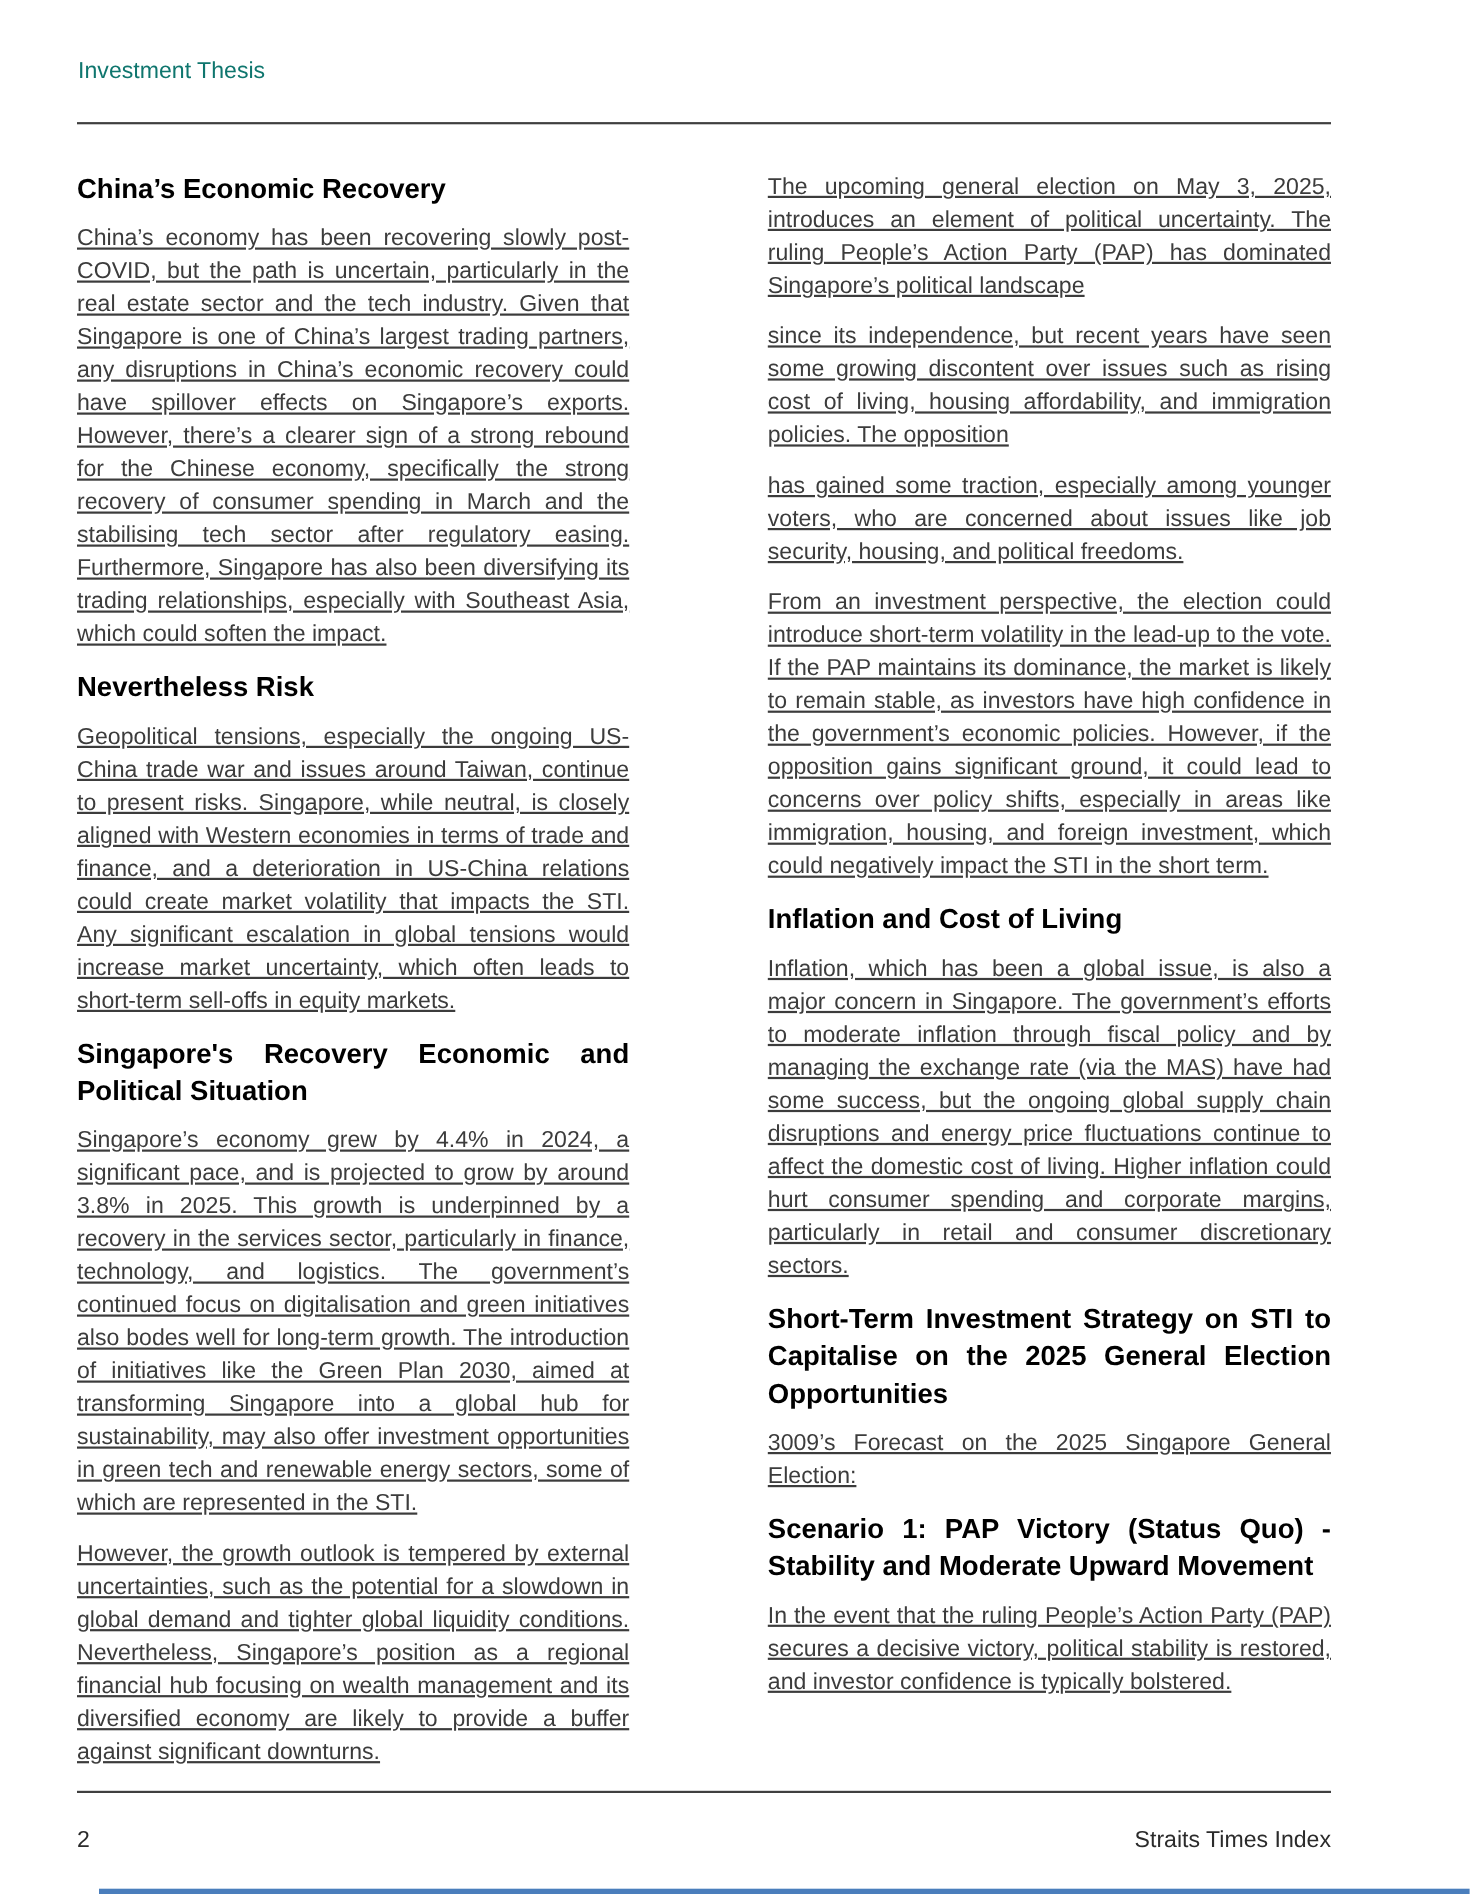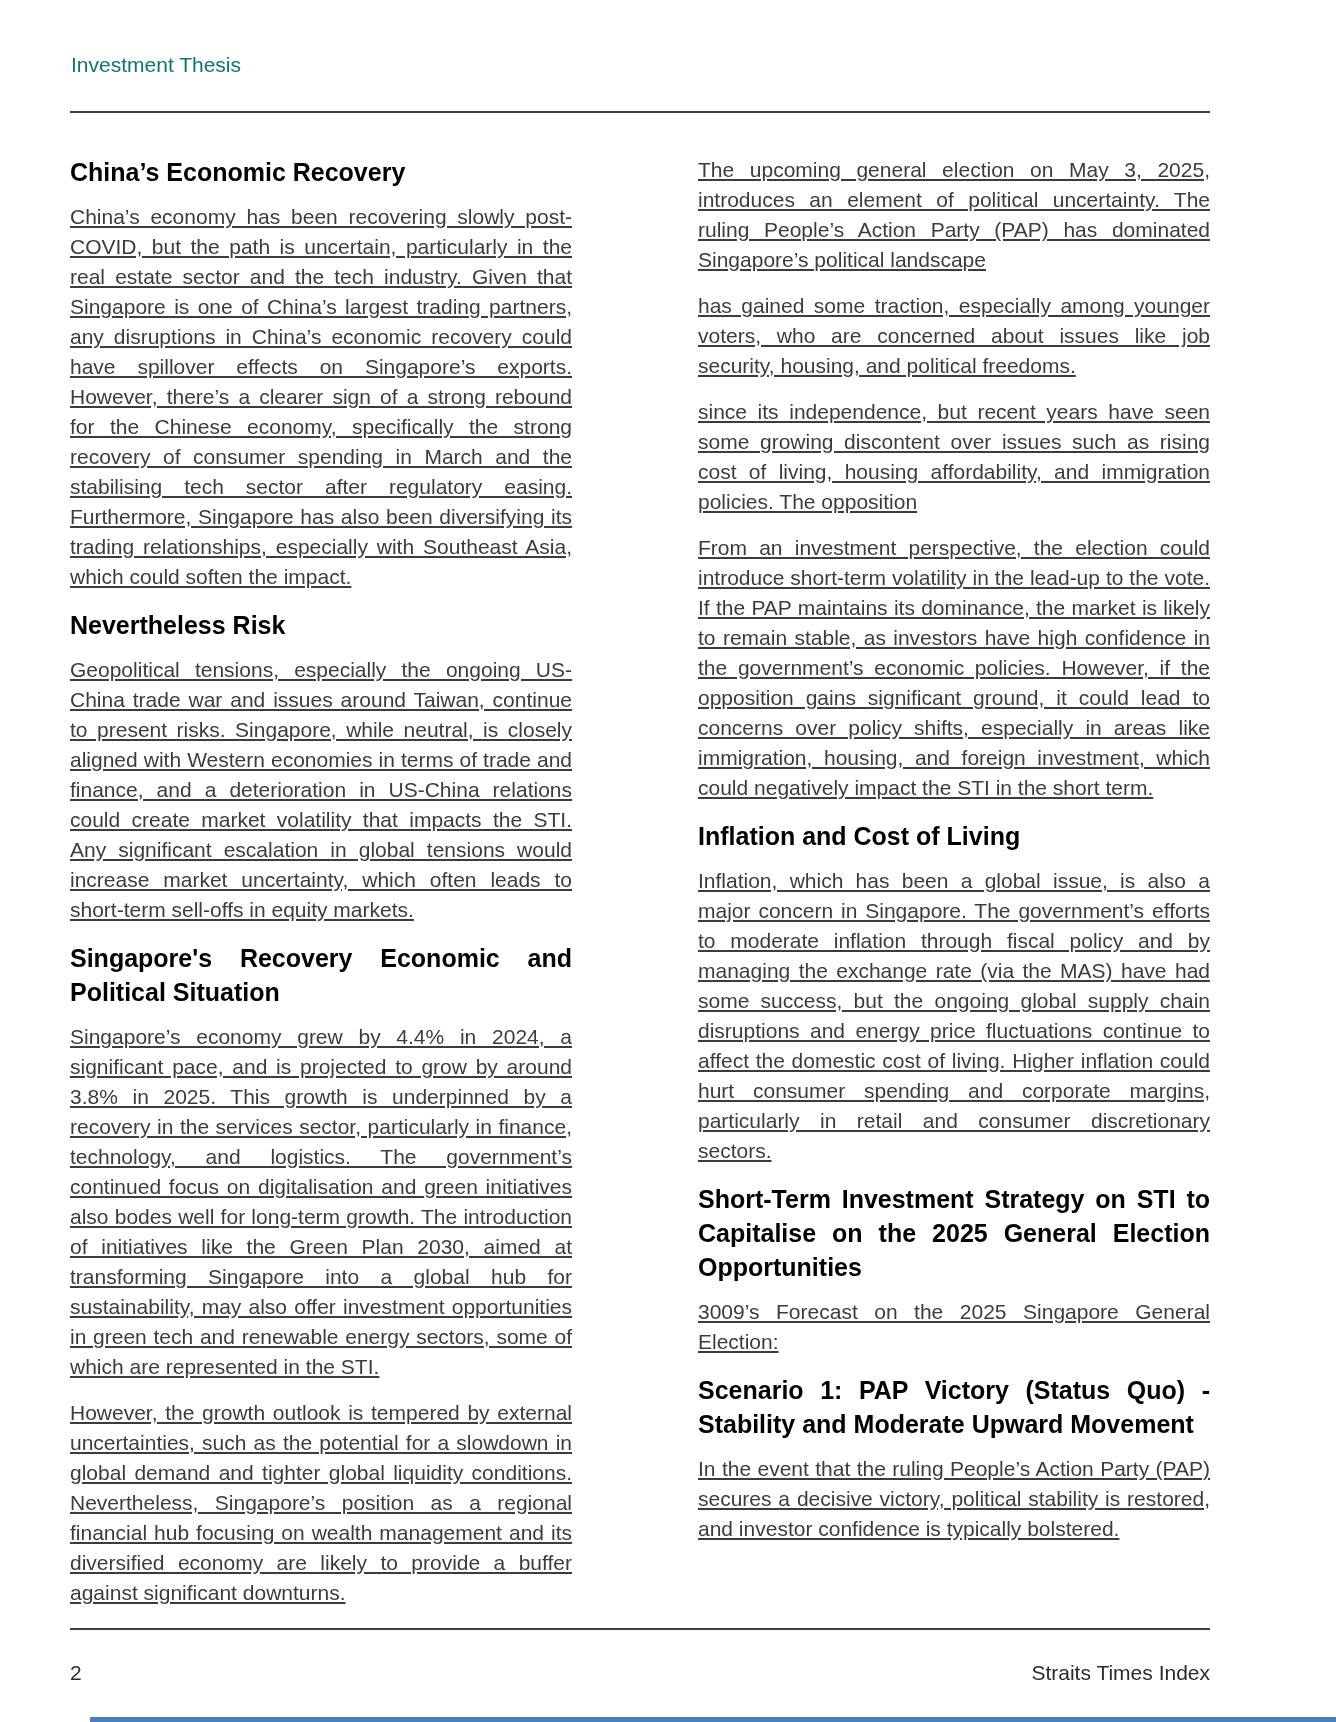--- a/index.html
+++ b/index.html
@@ -95,22 +95,22 @@
     <h2>Nevertheless Risk</h2>
     <p>Geopolitical tensions, especially the ongoing US-China trade war and issues around Taiwan, continue to present risks. Singapore, while neutral, is closely aligned with Western economies in terms of trade and finance, and a deterioration in US-China relations could create market volatility that impacts the STI. Any significant escalation in global tensions would increase market uncertainty, which often leads to short-term sell-offs in equity markets.</p>
 
     <h2>Singapore's Recovery Economic and Political Situation</h2>
     <p>Singapore’s economy grew by 4.4% in 2024, a significant pace, and is projected to grow by around 3.8% in 2025. This growth is underpinned by a recovery in the services sector, particularly in finance, technology, and logistics. The government’s continued focus on digitalisation and green initiatives also bodes well for long-term growth. The introduction of initiatives like the Green Plan 2030, aimed at transforming Singapore into a global hub for sustainability, may also offer investment opportunities in green tech and renewable energy sectors, some of which are represented in the STI.</p>
     <p>However, the growth outlook is tempered by external uncertainties, such as the potential for a slowdown in global demand and tighter global liquidity conditions. Nevertheless, Singapore’s position as a regional financial hub focusing on wealth management and its diversified economy are likely to provide a buffer against significant downturns.</p>
   </div>
 
   <div class="col col-right">
     <p>The upcoming general election on May 3, 2025, introduces an element of political uncertainty. The ruling People’s Action Party (PAP) has dominated Singapore’s political landscape</p>
+    <p>since its independence, but recent years have seen some growing discontent over issues such as rising cost of living, housing affordability, and immigration policies. The opposition</p>
     <p>has gained some traction, especially among younger voters, who are concerned about issues like job security, housing, and political freedoms.</p>
-    <p>since its independence, but recent years have seen some growing discontent over issues such as rising cost of living, housing affordability, and immigration policies. The opposition</p>
     <p>From an investment perspective, the election could introduce short-term volatility in the lead-up to the vote. If the PAP maintains its dominance, the market is likely to remain stable, as investors have high confidence in the government’s economic policies. However, if the opposition gains significant ground, it could lead to concerns over policy shifts, especially in areas like immigration, housing, and foreign investment, which could negatively impact the STI in the short term.</p>
 
     <h2>Inflation and Cost of Living</h2>
     <p>Inflation, which has been a global issue, is also a major concern in Singapore. The government’s efforts to moderate inflation through fiscal policy and by managing the exchange rate (via the MAS) have had some success, but the ongoing global supply chain disruptions and energy price fluctuations continue to affect the domestic cost of living. Higher inflation could hurt consumer spending and corporate margins, particularly in retail and consumer discretionary sectors.</p>
 
     <h2>Short-Term Investment Strategy on STI to Capitalise on the 2025 General Election Opportunities</h2>
     <p>3009’s Forecast on the 2025 Singapore General Election:</p>
 
     <h2>Scenario 1: PAP Victory (Status Quo) - Stability and Moderate Upward Movement</h2>
     <p>In the event that the ruling People’s Action Party (PAP) secures a decisive victory, political stability is restored, and investor confidence is typically bolstered.</p>

